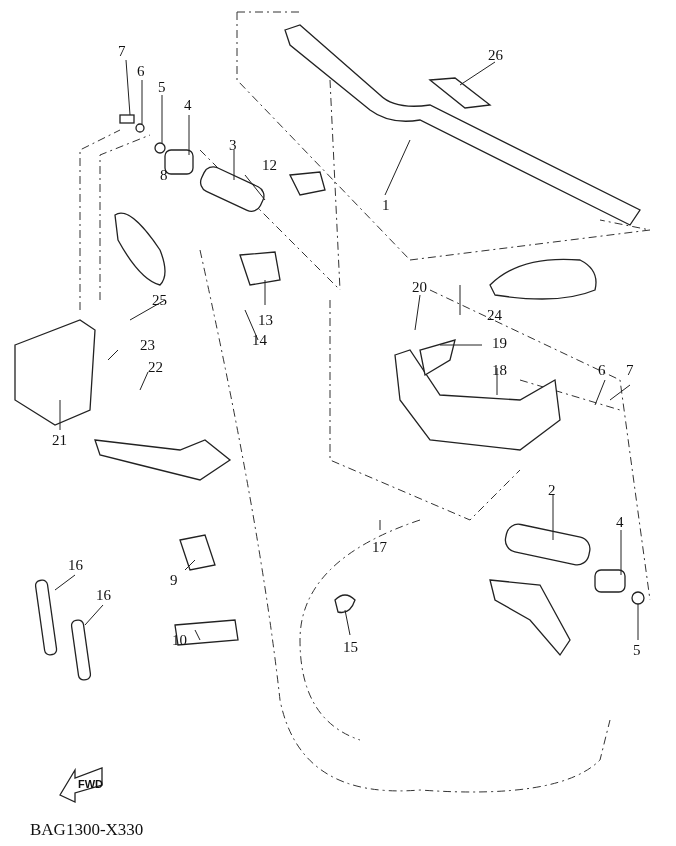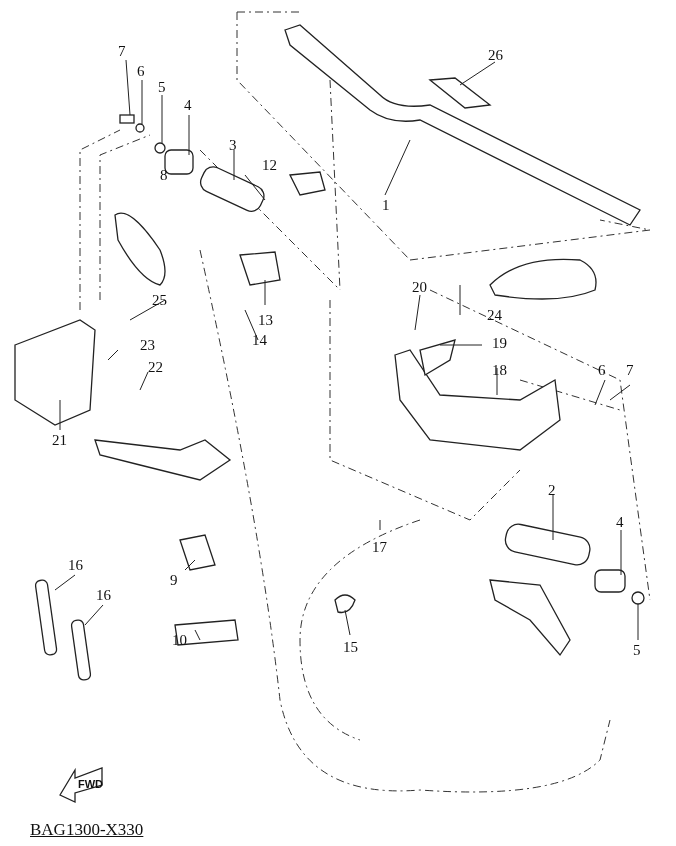--- a/index.html
+++ b/index.html
@@ -2,21 +2,21 @@
 <html><head>
 <meta charset="utf-8">
 <style>
   html,body{margin:0;padding:0;background:#fff;}
   body{width:676px;height:846px;position:relative;overflow:hidden;font-family:"Liberation Serif",serif;}
   svg{position:absolute;left:0;top:0;}
   .lbl{font-family:"Liberation Serif",serif;font-size:15px;fill:#111;}
   .part{fill:#fff;stroke:#222;stroke-width:1.3;}
   .dash{fill:none;stroke:#333;stroke-width:1;stroke-dasharray:8 4 2 4;}
   .lead{stroke:#222;stroke-width:1;fill:none;}
-  #code{position:absolute;left:30px;top:820px;font-size:17px;color:#111;text-decoration:underline;}
+  #code{position:absolute;left:30px;top:820px;font-size:17px;color:#111;}
 </style>
 </head>
 <body>
 
 <svg width="676" height="846" viewBox="0 0 676 846">
 
   <path class="dash" d="M237 12 L300 12 M237 12 L237 80 L410 260 M410 260 L650 230 L600 220"></path>
   <path class="dash" d="M80 310 L80 150 L120 130 M100 300 L100 155 L150 135 M200 150 L340 290 M330 80 L340 290"></path>
   <path class="dash" d="M330 300 L330 460 L470 520 L520 470 M430 290 L620 380 L650 600 M520 380 L620 410"></path>
   <path class="dash" d="M200 250 Q260 520 280 700 Q300 800 420 790 Q560 800 600 760 L610 720"></path>

